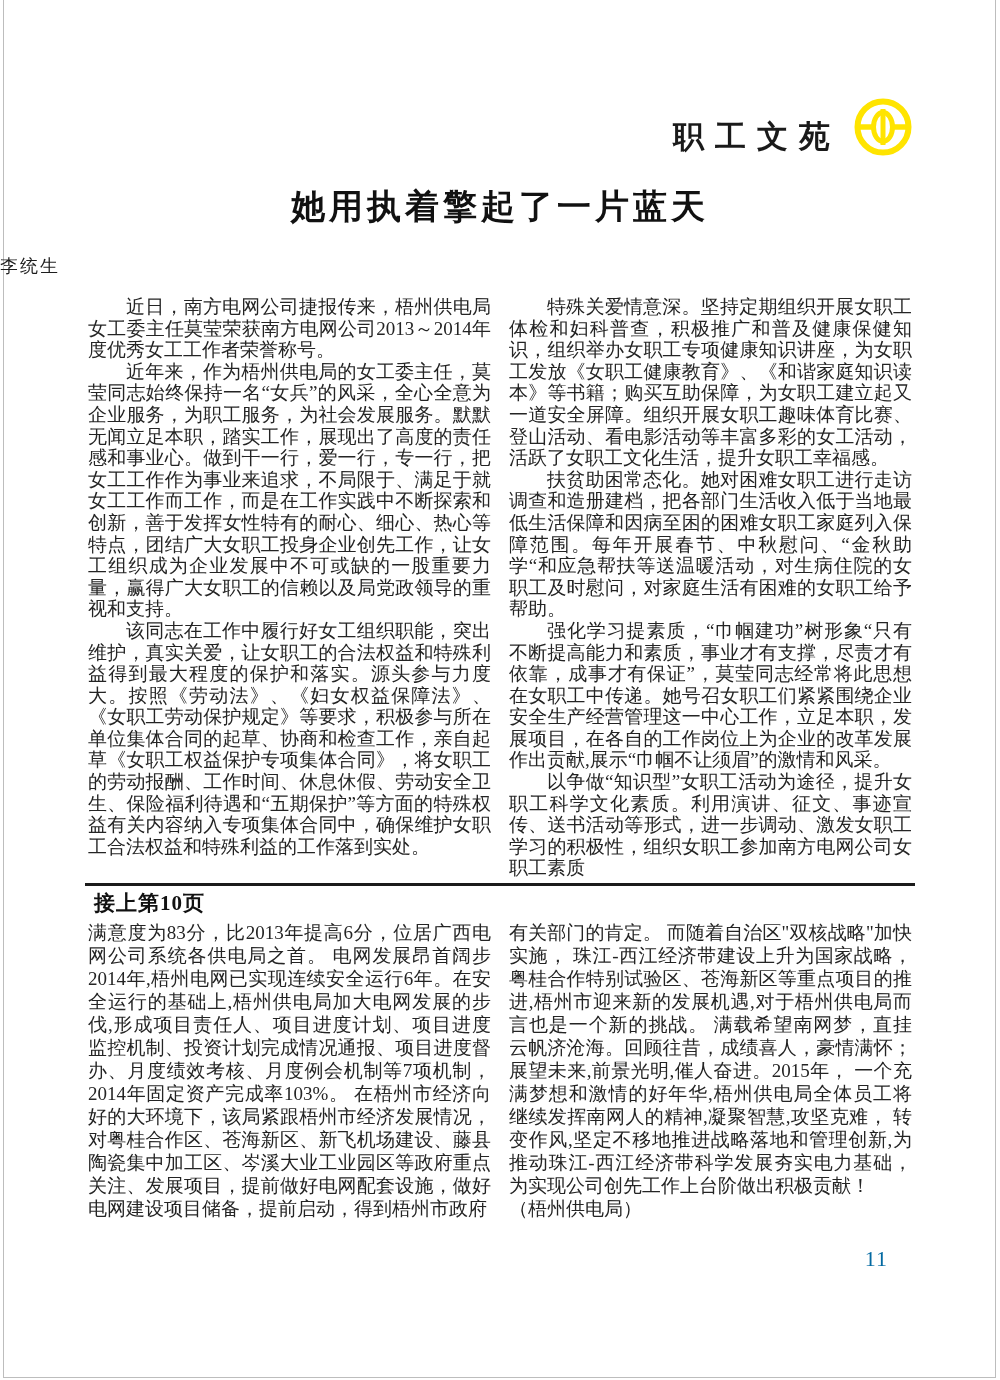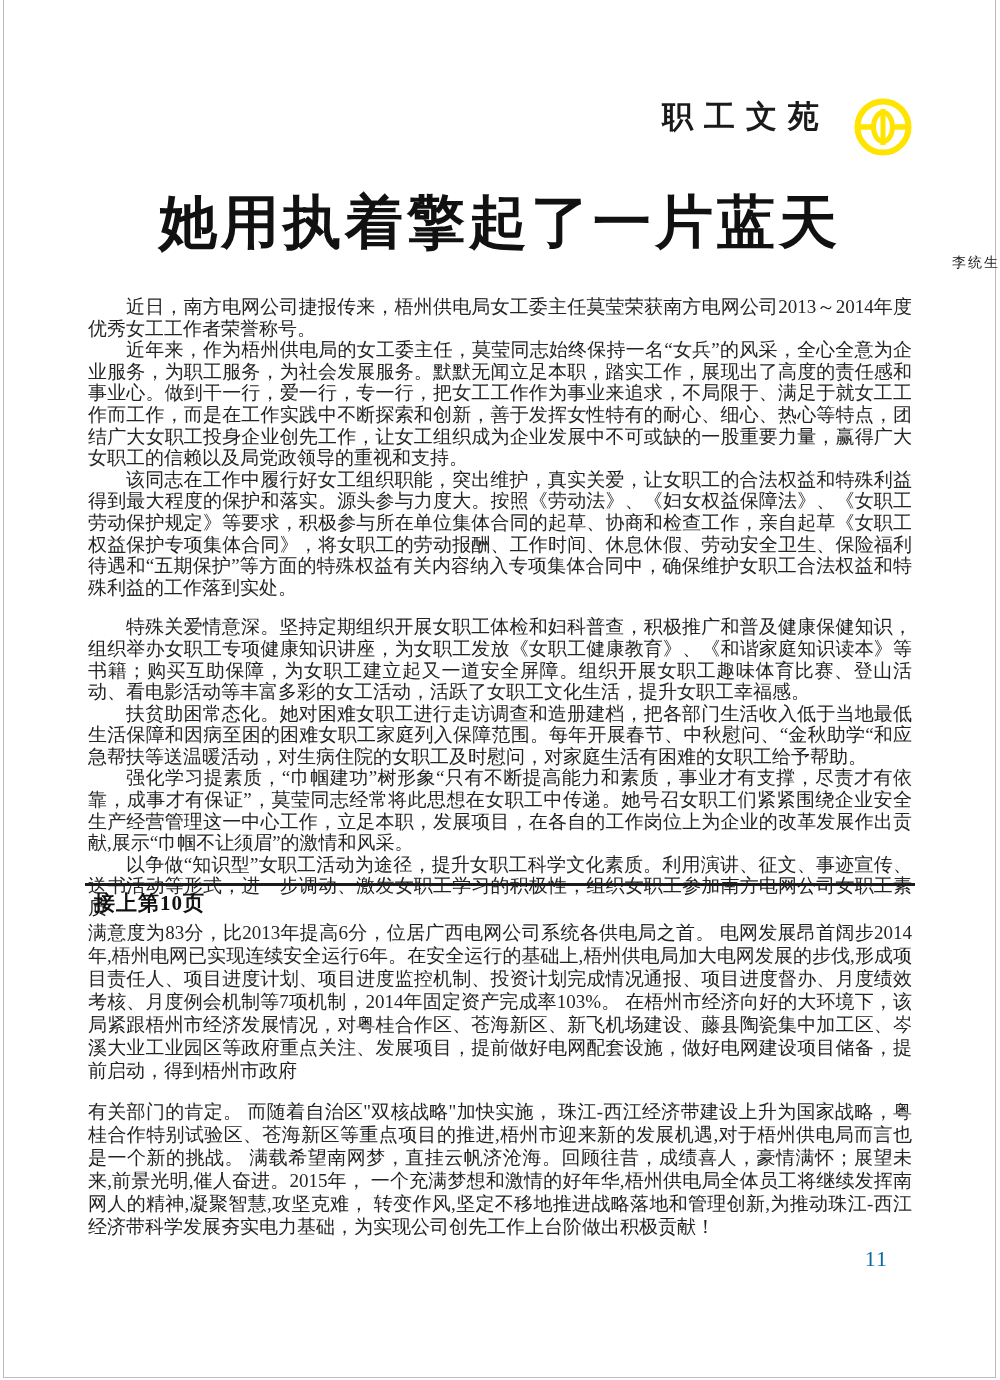--- a/index.html
+++ b/index.html
@@ -16,59 +16,58 @@
     top: 0; left: 3px; right: 4px; bottom: 2px;
     border-left: 1px solid #bdbdbd;
     border-right: 1px solid #bdbdbd;
     border-bottom: 1px solid #bdbdbd;
     pointer-events: none;
   }
   .masthead {
     position: absolute;
     top: 96px; right: 86px;
     display: flex;
-    align-items: flex-start;
-    gap: 22px;
+    align-items: flex-end;
+    gap: 11px;
   }
   .masthead-title {
     font-size: 31px;
     font-weight: 700;
     letter-spacing: 11px;
     color: #1a1a1a;
     font-family: "Liberation Serif", serif;
     white-space: nowrap;
   }
   .logo-wrap { width: 62px; height: 62px; }
   .article-title {
     position: absolute;
     top: 184px; left: 0;
     width: 100%;
     text-align: center;
-    font-size: 58px;
+    font-size: 34px;
     font-weight: 700;
     letter-spacing: 4px;
     color: #111;
     font-family: "DejaVu Serif", serif;
   }
   .article-author {
     position: absolute;
     top: 254px; left: 0;
     width: 100%;
-    text-align: right;
-    font-size: 14px;
+    text-align: left;
+    font-size: 18px;
     letter-spacing: 2px;
     color: #1d1d1d;
   }
   .cols {
     position: absolute;
     left: 88px;
     width: 824px;
     display: flex;
     gap: 18px;
-    flex-direction: column;
   }
   .cols-top { top: 296px; }
   .cols-bottom { top: 921px; }
   .col { flex: 1 1 0; min-width: 0; }
   .cols-top .col { font-size: 19px; line-height: 21.6px; }
   .cols-bottom .col { font-size: 19px; line-height: 23px; }
   .col p {
     margin: 0;
     text-align: justify;
     text-justify: inter-character;
@@ -146,16 +145,17 @@
 <div class="section-divider"></div>
 
 <div class="continuation-heading">接上第10页</div>
 
 <div class="cols cols-bottom">
   <div class="col">
     <p class="flush">满意度为83分，比2013年提高6分，位居广西电网公司系统各供电局之首。 电网发展昂首阔步2014年,梧州电网已实现连续安全运行6年。在安全运行的基础上,梧州供电局加大电网发展的步伐,形成项目责任人、项目进度计划、项目进度监控机制、投资计划完成情况通报、项目进度督办、月度绩效考核、月度例会机制等7项机制，2014年固定资产完成率103%。 在梧州市经济向好的大环境下，该局紧跟梧州市经济发展情况，对粤桂合作区、苍海新区、新飞机场建设、藤县陶瓷集中加工区、岑溪大业工业园区等政府重点关注、发展项目，提前做好电网配套设施，做好电网建设项目储备，提前启动，得到梧州市政府</p>
   </div>
   <div class="col">
     <p class="flush">有关部门的肯定。 而随着自治区"双核战略"加快实施， 珠江-西江经济带建设上升为国家战略，粤桂合作特别试验区、苍海新区等重点项目的推进,梧州市迎来新的发展机遇,对于梧州供电局而言也是一个新的挑战。 满载希望南网梦，直挂云帆济沧海。回顾往昔，成绩喜人，豪情满怀；展望未来,前景光明,催人奋进。2015年， 一个充满梦想和激情的好年华,梧州供电局全体员工将继续发挥南网人的精神,凝聚智慧,攻坚克难， 转变作风,坚定不移地推进战略落地和管理创新,为推动珠江-西江经济带科学发展夯实电力基础，为实现公司创先工作上台阶做出积极贡献！</p>
+    <p class="signature">（梧州供电局）</p>
   </div>
 </div>
 
 <div class="page-number">11</div>
 
 </body></html>

